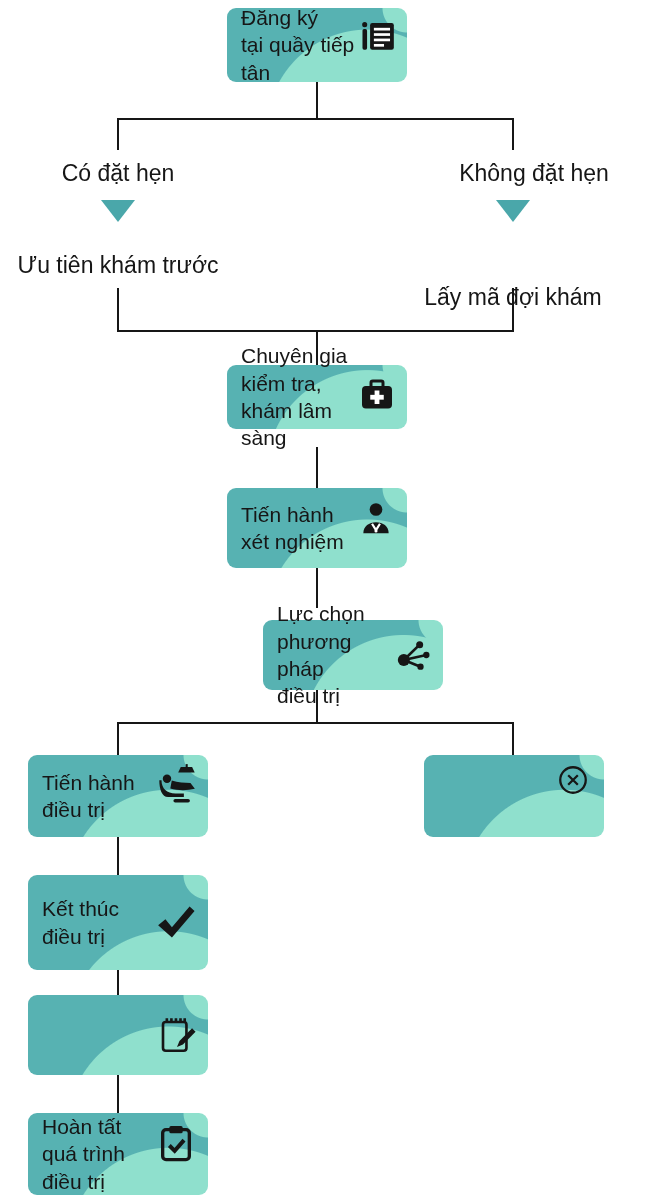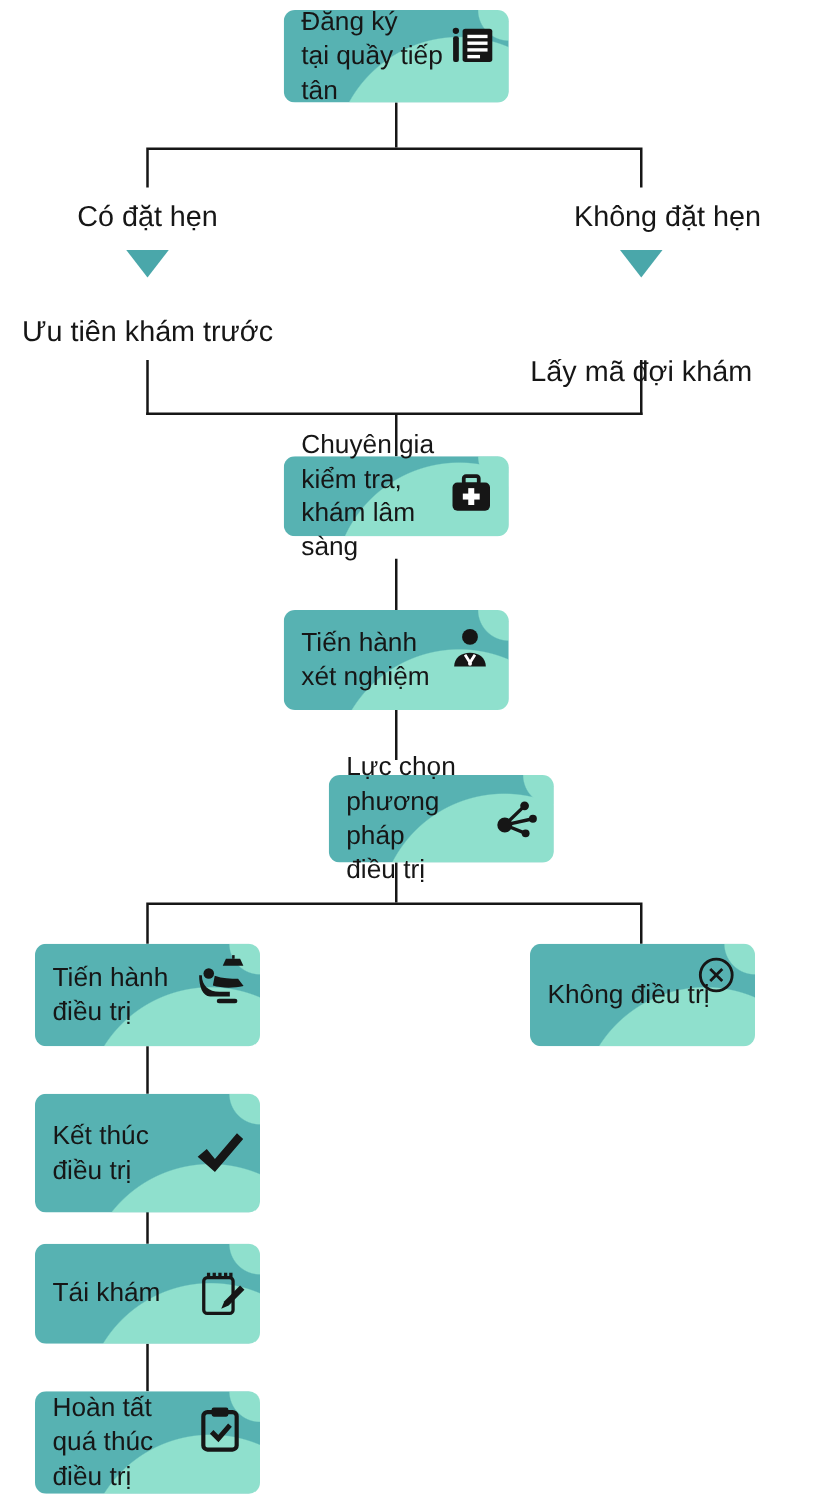--- a/index.html
+++ b/index.html
@@ -141,53 +141,51 @@
         <rect x="16.2" y="0.6" width="1.1" height="1.6"></rect>
         <circle cx="6" cy="8.6" r="2.3"></circle>
         <path d="M8.6 9.6 c3.4 1.2 7 1.3 10.2 1.3 l2.4 3.2 c-4.4 1 -9.4 1 -13.4 -0.2 z"></path>
         <path d="M3 9.4 c0 4.6 3 7.2 7.6 7.2 h4.6 v2 H6.6 c-3.4 0 -4.8 -4.4 -4.8 -9.2 z"></path>
         <rect x="9.5" y="19.6" width="9" height="2" rx="1"></rect>
       </svg>
     </span>
   </div>
 
   <div class="node" style="left:424px;top:755px;height:82px;">
-    <span class="node-label" style="right:14px;">Không điều trị</span>
     <span class="node-icon icon-tr" style="top:8px;right:14px;">
       <svg width="34" height="34" viewBox="0 0 24 24" fill="none" stroke="#161616" stroke-width="1.6">
         <circle cx="12" cy="12" r="9"></circle>
         <path d="M8.6 8.6 l6.8 6.8 M15.4 8.6 l-6.8 6.8"></path>
       </svg>
     </span>
   </div>
 
   <div class="node" style="left:28px;top:875px;height:95px;">
     <span class="node-label">Kết thúc
 điều trị</span>
     <span class="node-icon icon-cr">
       <svg width="46" height="46" viewBox="0 0 24 24" fill="#161616">
         <path d="M3.2 13.2 l3.8 -3.2 3.4 4.2 L19.6 3.4 22.2 5.8 10.4 19.6 z"></path>
       </svg>
     </span>
   </div>
 
   <div class="node" style="left:28px;top:995px;height:80px;">
-    <span class="node-label">Tái khám</span>
     <span class="node-icon icon-cr">
       <svg width="42" height="42" viewBox="0 0 24 24" fill="none" stroke="#161616" stroke-width="1.5">
         <rect x="4" y="4.6" width="13.4" height="16.4" rx="1.6"></rect>
         <path d="M6.2 4.6 V2.4 M8.8 4.6 V2.4 M11.4 4.6 V2.4 M14 4.6 V2.4 M16.4 4.6 V2.4"></path>
         <path d="M20.6 8.2 L13.4 15.4 l-1.4 3.4 3.4 -1.4 7.2 -7.2 z" fill="#161616" stroke="none"></path>
       </svg>
     </span>
   </div>
 
   <div class="node" style="left:28px;top:1113px;height:82px;">
     <span class="node-label">Hoàn tất
-quá thúc điều trị</span>
+quá trình điều trị</span>
     <span class="node-icon icon-tr" style="top:10px;right:12px;">
       <svg width="40" height="40" viewBox="0 0 24 24">
         <rect x="4" y="4" width="16" height="18" rx="2" fill="none" stroke="#161616" stroke-width="2"></rect>
         <rect x="8" y="1.8" width="8" height="4.4" rx="1" fill="#161616"></rect>
         <path d="M8 13.5 l3.2 3.2 5.6 -6.4" stroke="#161616" stroke-width="2.4" fill="none"></path>
       </svg>
     </span>
   </div>
 
 </div>

